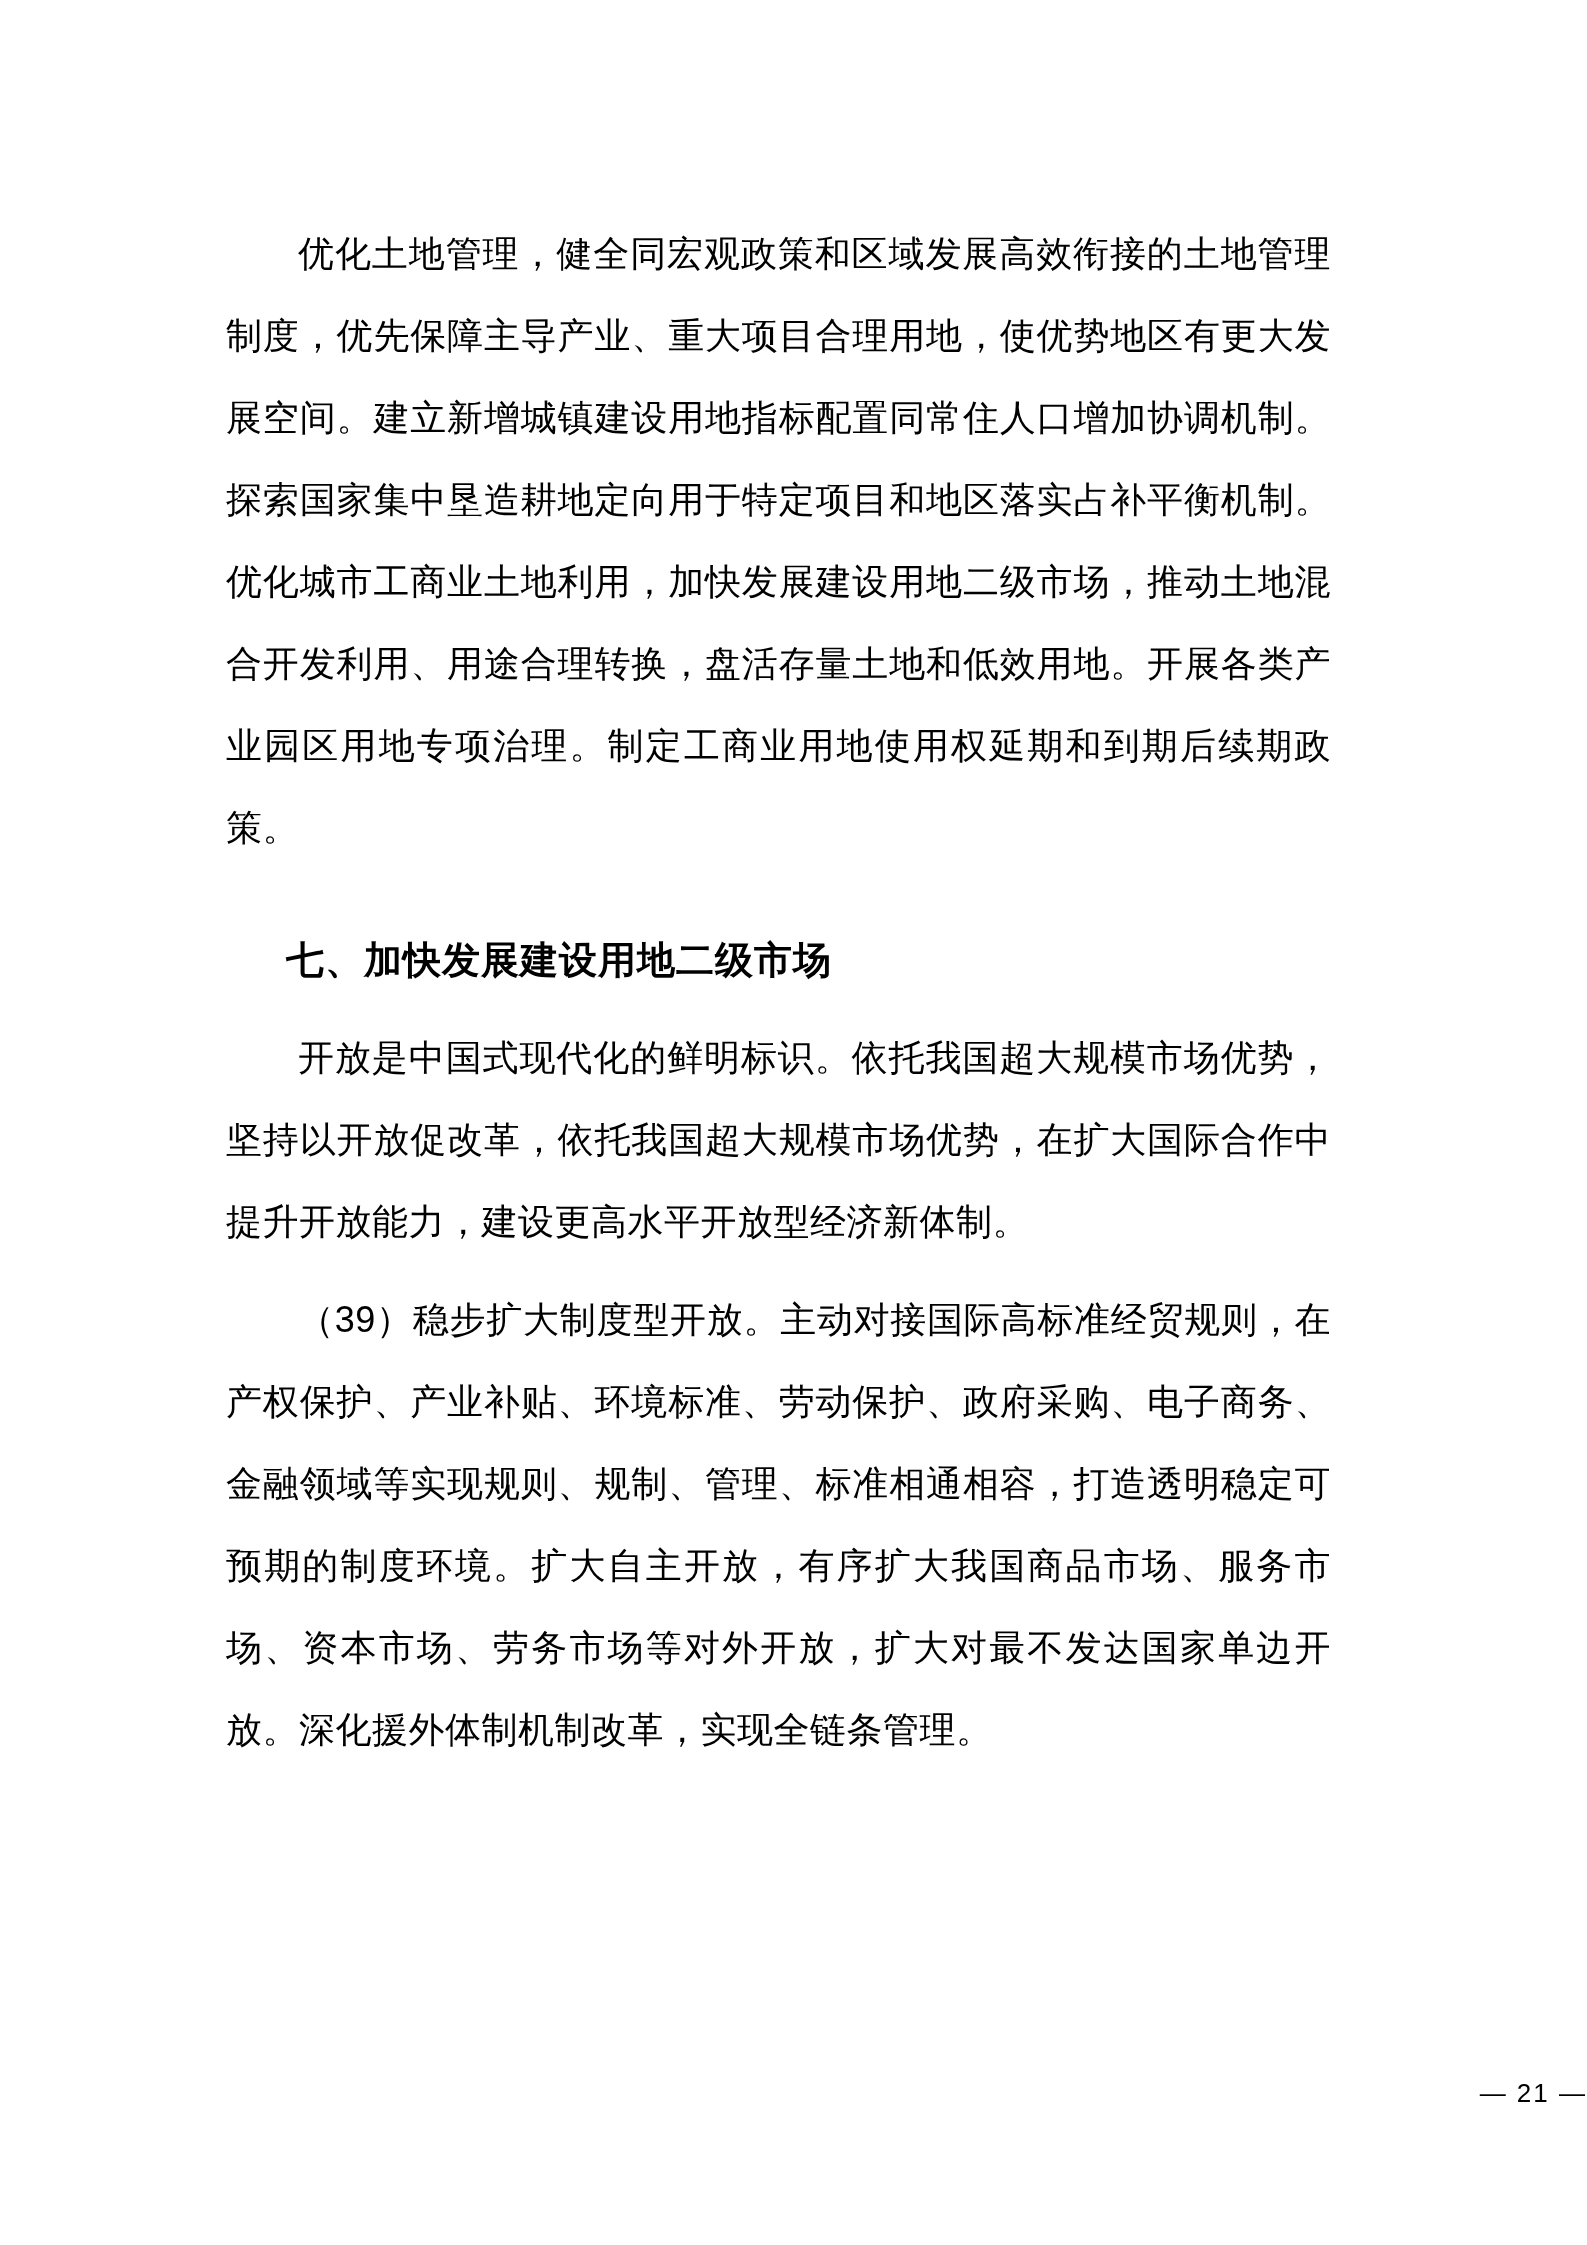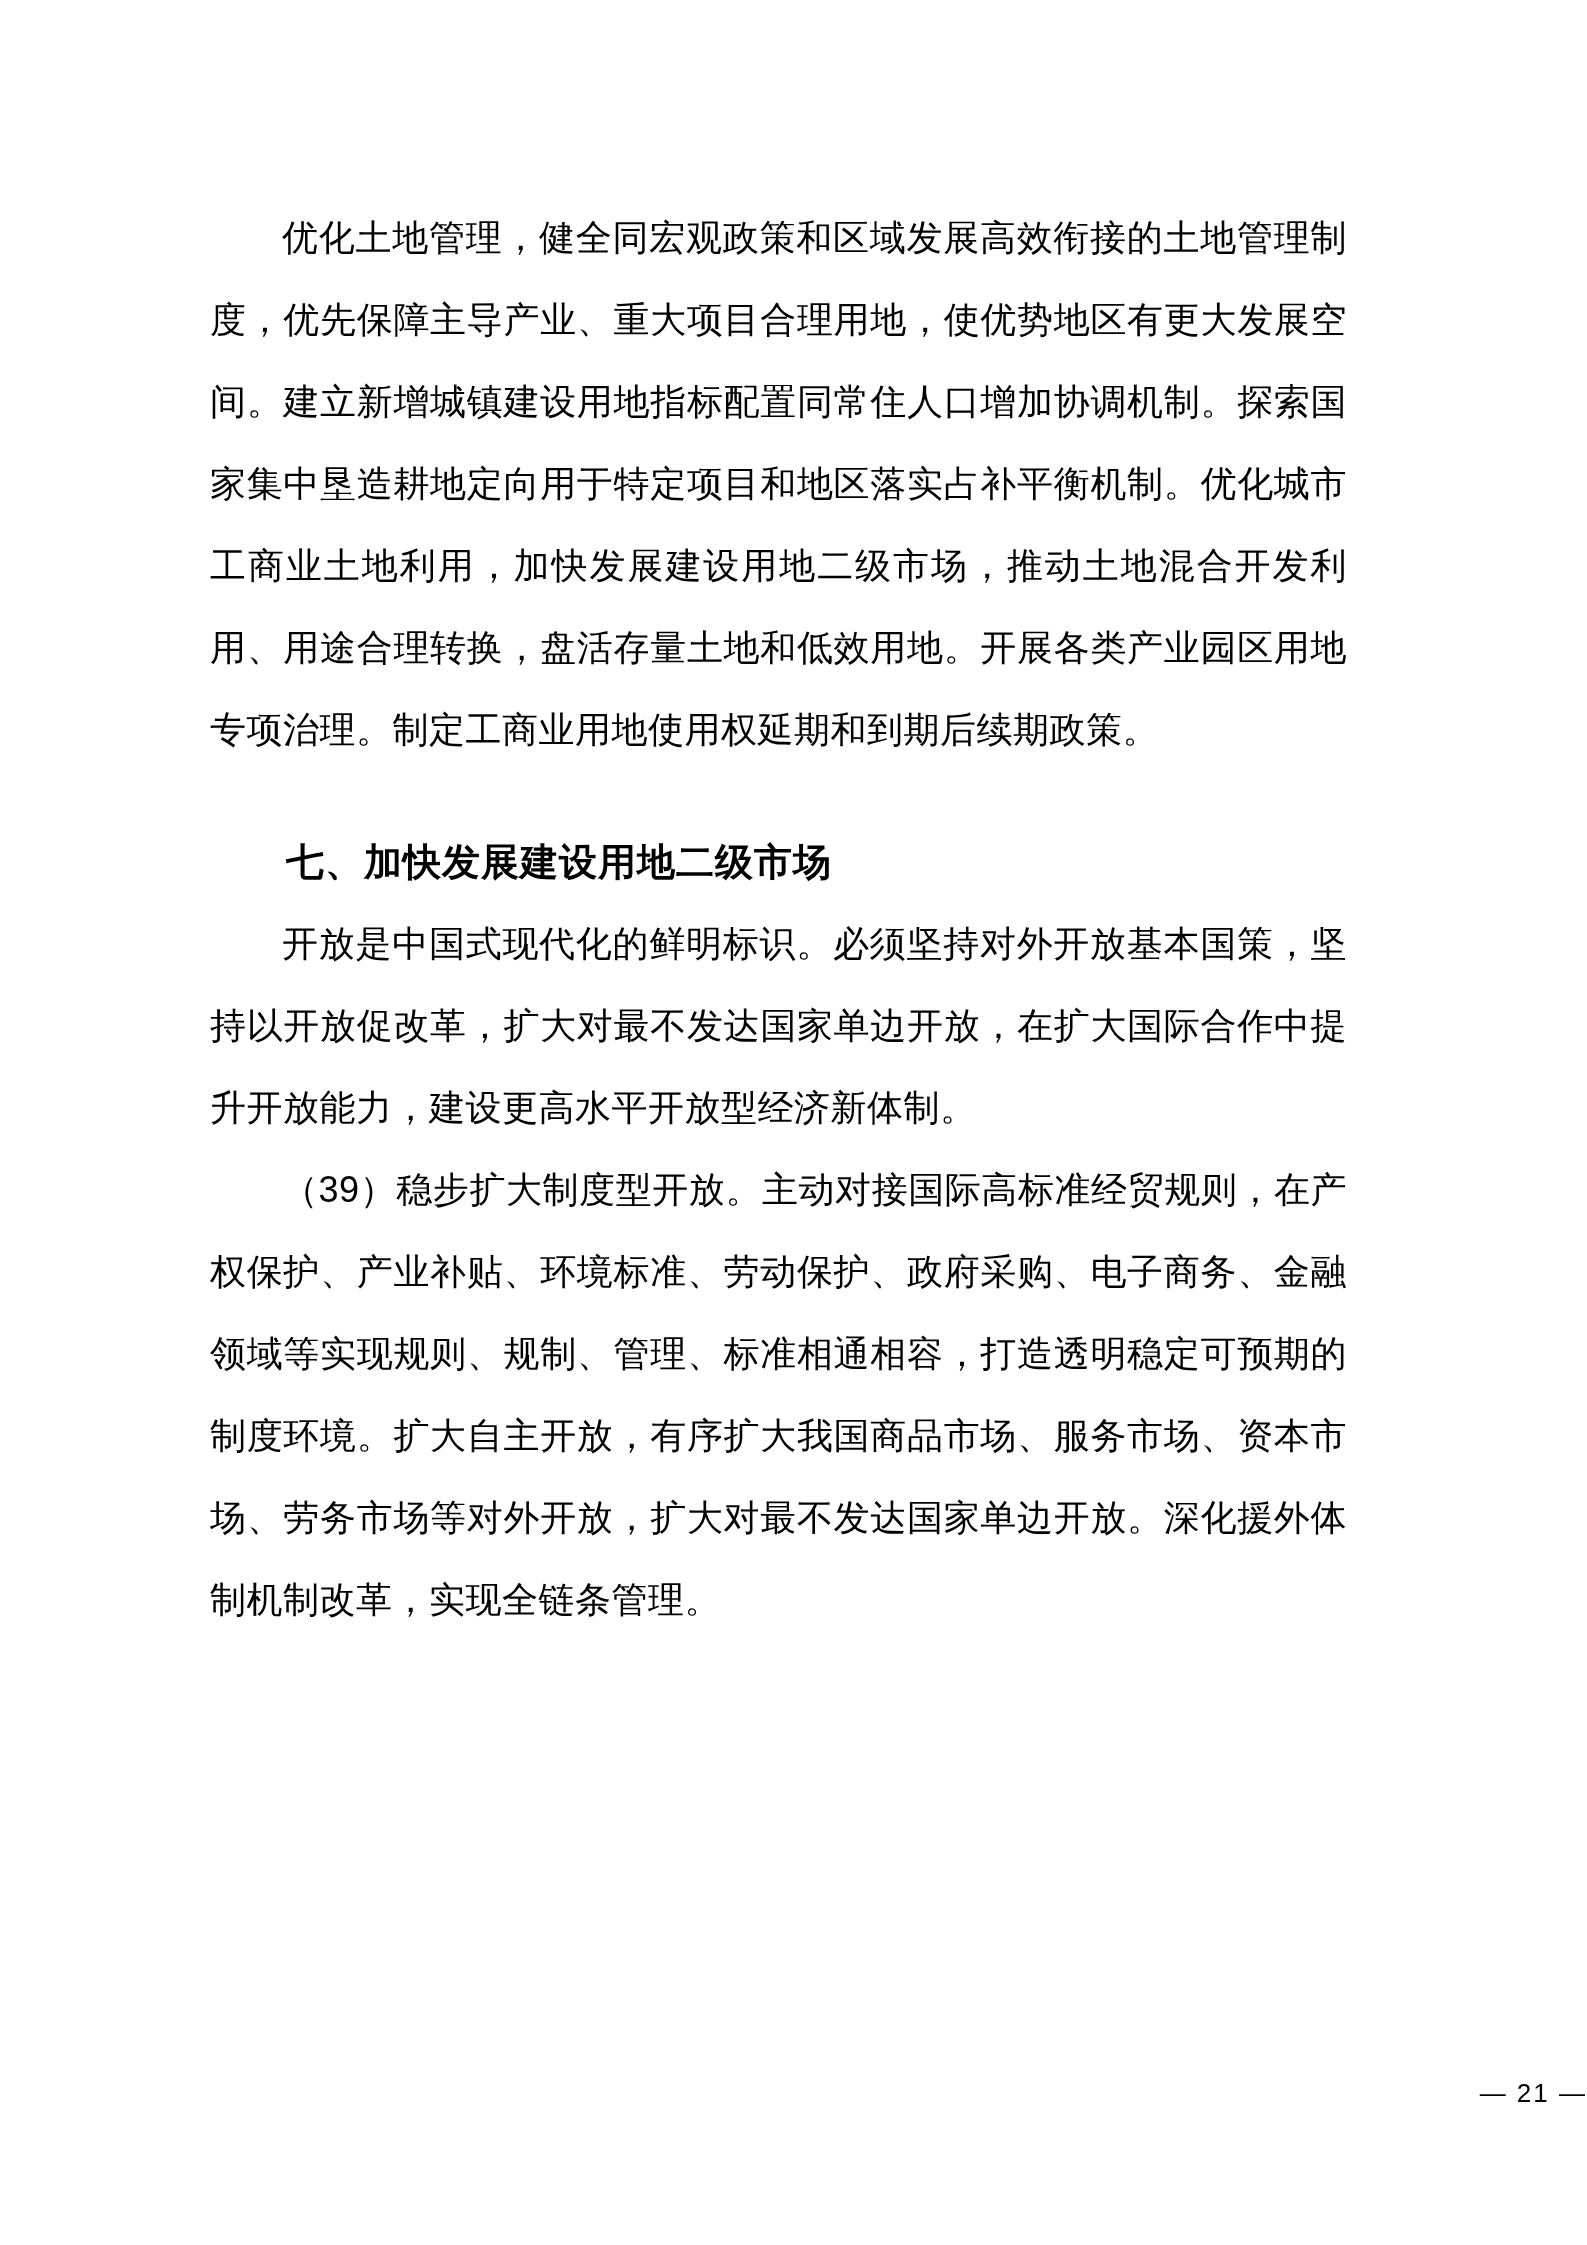--- a/index.html
+++ b/index.html
@@ -23,21 +23,21 @@
   .content {
     position: absolute;
     left: 210px;
     top: 197px;
     width: 1137px;
   }
   .content > * + * {
     margin-top: 45px;
   }
   .body-para {
-    margin: 0;
+    margin: 16px;
     font-size: 36px;
     line-height: 82px;
     text-align: justify;
     text-indent: 2em;
     letter-spacing: 0.5px;
     word-break: break-all;
     color: #000000;
   }
   .section-heading {
     margin: 50px 0 0 0;
@@ -66,21 +66,21 @@
 <body>
 
 <div class="page">
 
   <main class="content">
 
     <p class="body-para">优化土地管理，健全同宏观政策和区域发展高效衔接的土地管理制度，优先保障主导产业、重大项目合理用地，使优势地区有更大发展空间。建立新增城镇建设用地指标配置同常住人口增加协调机制。探索国家集中垦造耕地定向用于特定项目和地区落实占补平衡机制。优化城市工商业土地利用，加快发展建设用地二级市场，推动土地混合开发利用、用途合理转换，盘活存量土地和低效用地。开展各类产业园区用地专项治理。制定工商业用地使用权延期和到期后续期政策。</p>
 
     <h2 class="section-heading">七、加快发展建设用地二级市场</h2>
 
-    <p class="body-para">开放是中国式现代化的鲜明标识。必须坚持对外开放基本国策，坚持以开放促改革，扩大对最不发达国家单边开放，在扩大国际合作中提升开放能力，建设更高水平开放型经济新体制。</p>
+    <p class="body-para">开放是中国式现代化的鲜明标识。依托我国超大规模市场优势，坚持以开放促改革，依托我国超大规模市场优势，在扩大国际合作中提升开放能力，建设更高水平开放型经济新体制。</p>
 
     <p class="body-para">（39）稳步扩大制度型开放。主动对接国际高标准经贸规则，在产权保护、产业补贴、环境标准、劳动保护、政府采购、电子商务、金融领域等实现规则、规制、管理、标准相通相容，打造透明稳定可预期的制度环境。扩大自主开放，有序扩大我国商品市场、服务市场、资本市场、劳务市场等对外开放，扩大对最不发达国家单边开放。深化援外体制机制改革，实现全链条管理。</p>
 
 
   </main>
 
   <footer class="page-footer">
     <span class="page-number">— 21 —</span>
   </footer>
 

